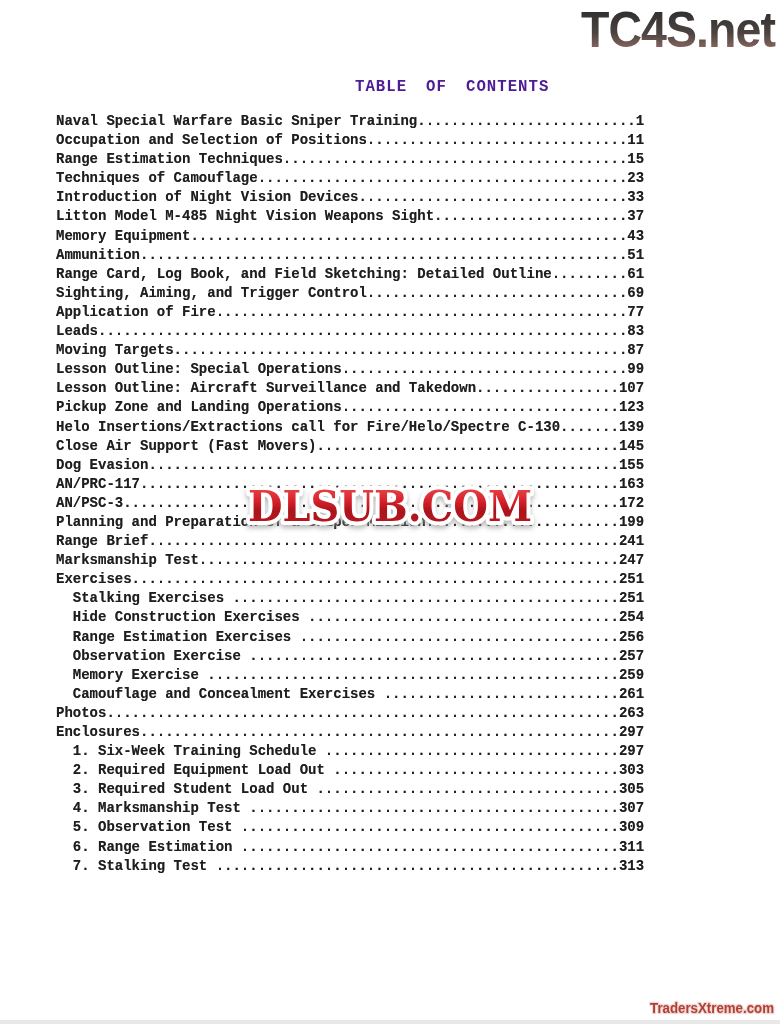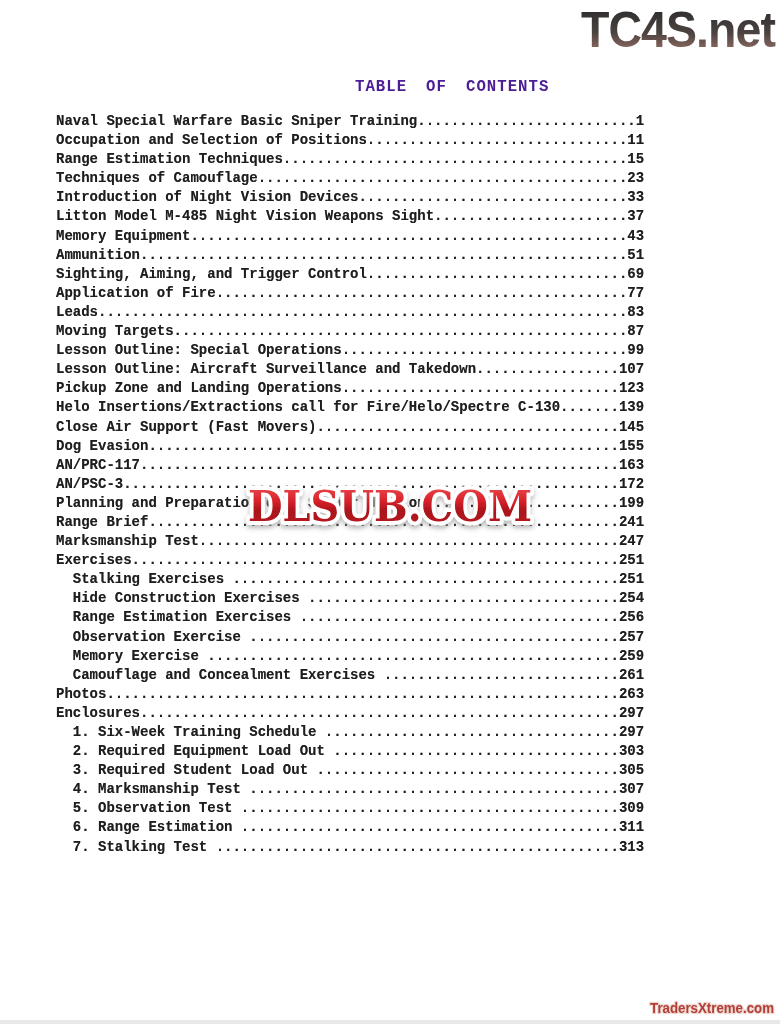--- a/index.html
+++ b/index.html
@@ -80,20 +80,21 @@
 
   <div class="toc-list">
       <div class="toc-row">Naval Special Warfare Basic Sniper Training..........................1</div>
       <div class="toc-row">Occupation and Selection of Positions...............................11</div>
       <div class="toc-row">Range Estimation Techniques.........................................15</div>
       <div class="toc-row">Techniques of Camouflage............................................23</div>
       <div class="toc-row">Introduction of Night Vision Devices................................33</div>
       <div class="toc-row">Litton Model M-485 Night Vision Weapons Sight.......................37</div>
       <div class="toc-row">Memory Equipment....................................................43</div>
       <div class="toc-row">Ammunition..........................................................51</div>
+      <div class="toc-row">Range Card, Log Book, and Field Sketching: Detailed Outline.........61</div>
       <div class="toc-row">Sighting, Aiming, and Trigger Control...............................69</div>
       <div class="toc-row">Application of Fire.................................................77</div>
       <div class="toc-row">Leads...............................................................83</div>
       <div class="toc-row">Moving Targets......................................................87</div>
       <div class="toc-row">Lesson Outline: Special Operations..................................99</div>
       <div class="toc-row">Lesson Outline: Aircraft Surveillance and Takedown.................107</div>
       <div class="toc-row">Pickup Zone and Landing Operations.................................123</div>
       <div class="toc-row">Helo Insertions/Extractions call for Fire/Helo/Spectre C-130.......139</div>
       <div class="toc-row">Close Air Support (Fast Movers)....................................145</div>
       <div class="toc-row">Dog Evasion........................................................155</div>

